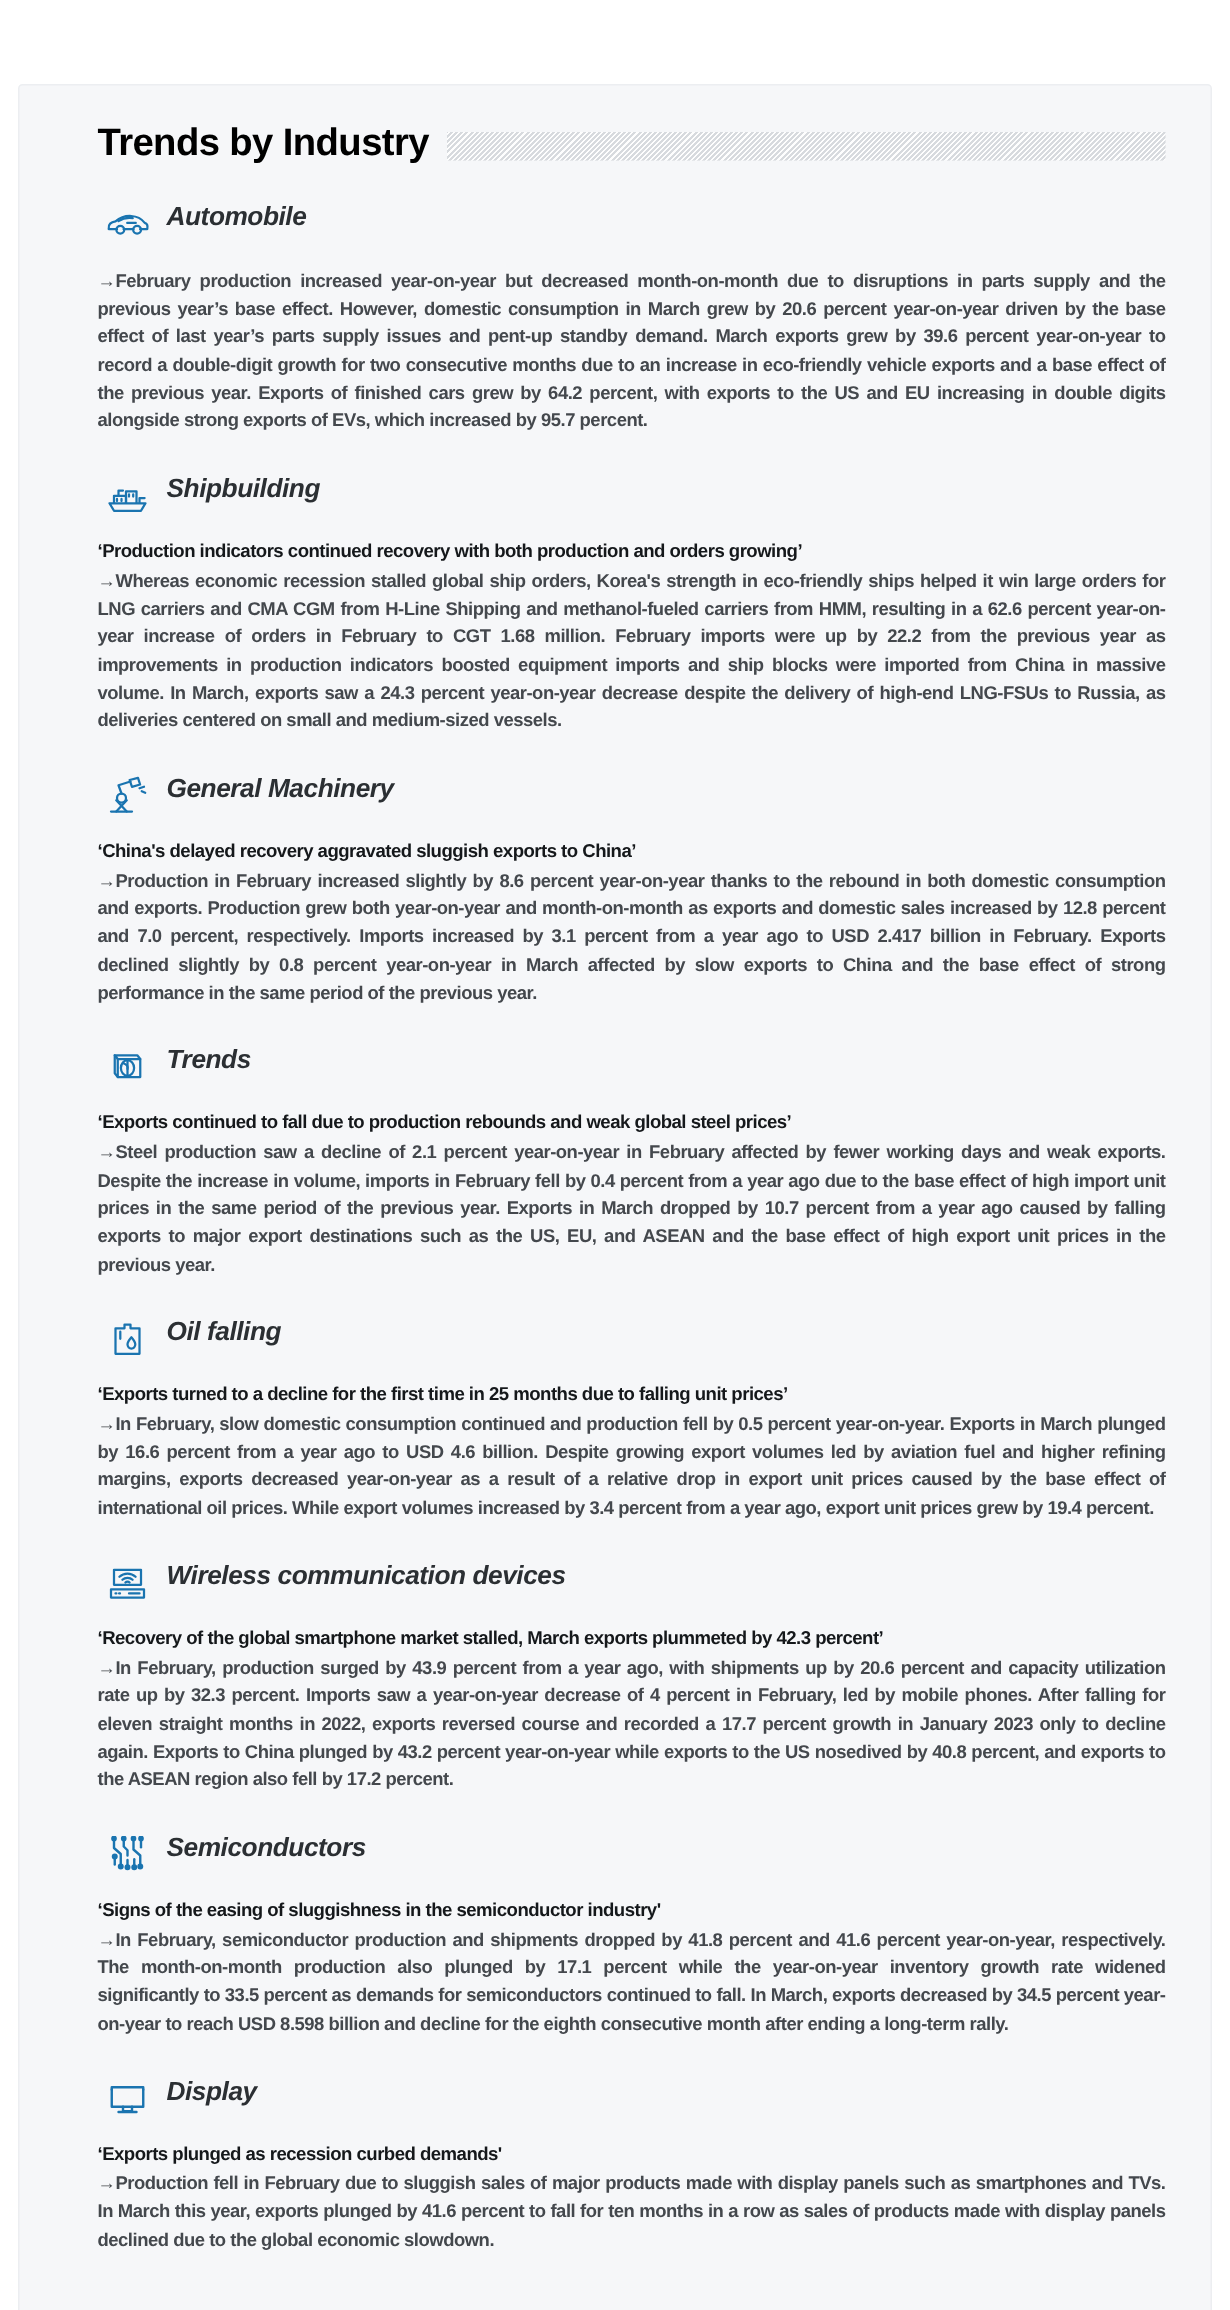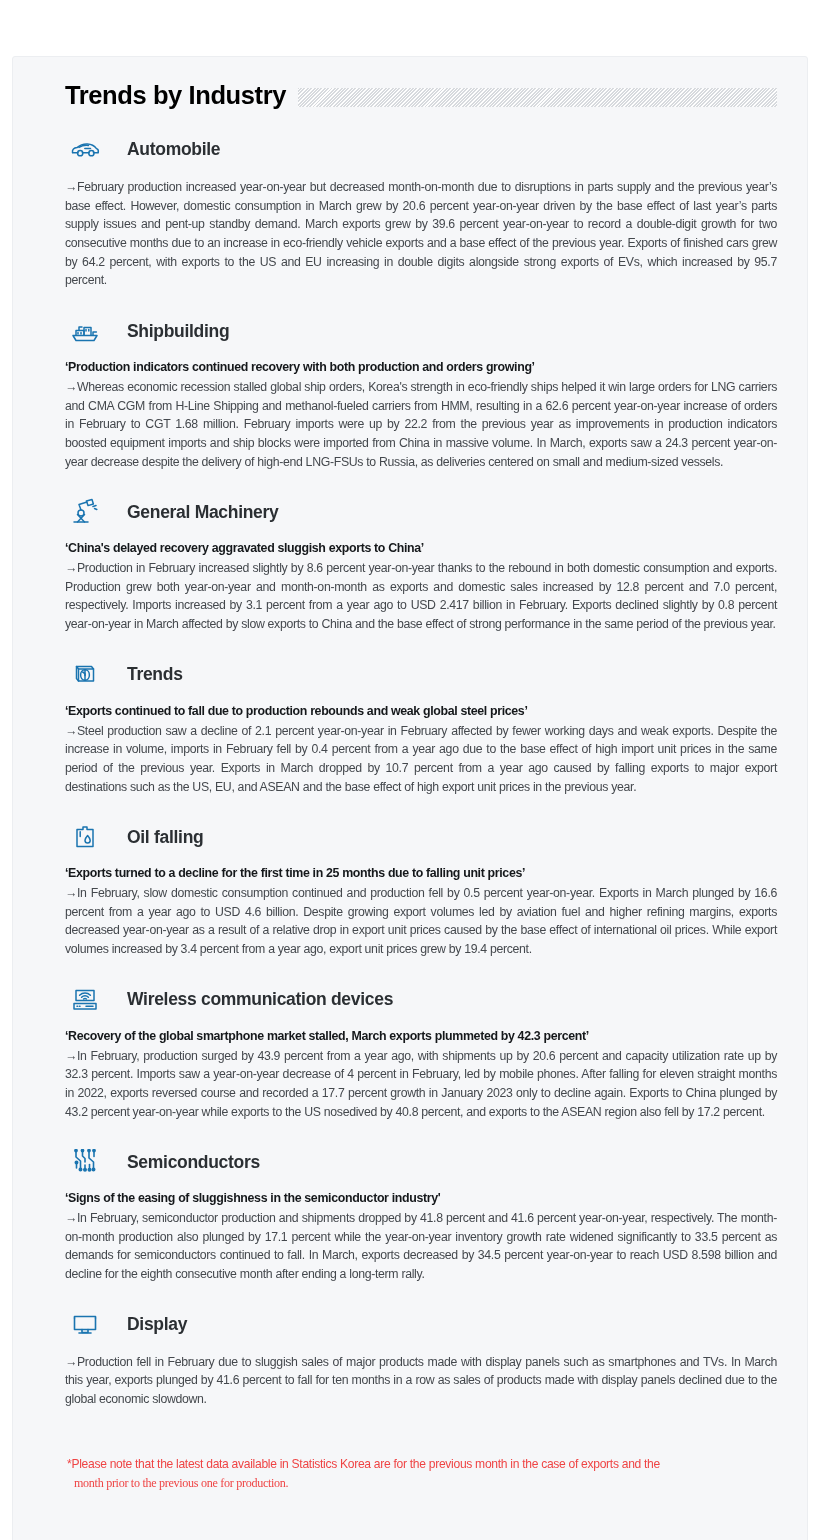--- a/index.html
+++ b/index.html
@@ -67,24 +67,24 @@
       rgba(214,217,221,0.95) 2.4px
     );
   }
 
   
   .section { margin-top: 26px; }
   .section:first-of-type { margin-top: 22px; }
 
   .sec-head {
     display: flex;
-    align-items: center;
-    gap: 26px;
+    gap: 10px;
     padding-left: 4px;
     margin-bottom: 13px;
+    font-style: italic;
   }
   .sec-icon {
     width: 32px;
     height: 30px;
     display: flex;
     align-items: center;
     justify-content: center;
     flex: 0 0 auto;
   }
   .sec-icon svg { display: block; }
@@ -104,20 +104,21 @@
     margin-bottom: 2px;
     line-height: 1.35;
   }
   .sec-body {
     font-size: 12.3px;
     color: #44484d;
     line-height: 1.52;
     letter-spacing: -0.32px;
     text-align: justify;
     text-justify: inter-word;
+    font-weight: bold;
   }
 
   
   .footnote {
     margin-top: 46px;
     font-size: 12.1px;
     color: #ef4444;
     line-height: 1.55;
     letter-spacing: -0.3px;
     padding-left: 2px;
@@ -278,20 +279,21 @@
           <div class="sec-icon">
             <svg width="26" height="24" viewBox="0 0 26 24" fill="none" stroke="#1a74b0" stroke-width="1.6" stroke-linecap="round" stroke-linejoin="round">
               <path d="M2.5 5 L2.5 16.5 L23.5 16.5 L23.5 5"></path>
               <path d="M2.5 5 L2.5 3.5 L23.5 3.5 L23.5 5"></path>
               <path d="M10 16.5 L10 19.5 L16 19.5 L16 16.5"></path>
               <path d="M7 20 L19 20"></path>
             </svg>
           </div>
           <div class="sec-title">Display</div>
         </div>
+        <div class="sec-sub">‘Exports plunged as recession curbed demands'</div>
         <div class="sec-body">→Production fell in February due to sluggish sales of major products made with display panels such as smartphones and TVs. In March this year, exports plunged by 41.6 percent to fall for ten months in a row as sales of products made with display panels declined due to the global economic slowdown.</div>
       </div>
 
       <div class="footnote">
         <span>*Please note that the latest data available in Statistics Korea are for the previous month in the case of exports and the</span>
         <span class="l2">month prior to the previous one for production.</span>
       </div>
 
     </div>
   </div>

